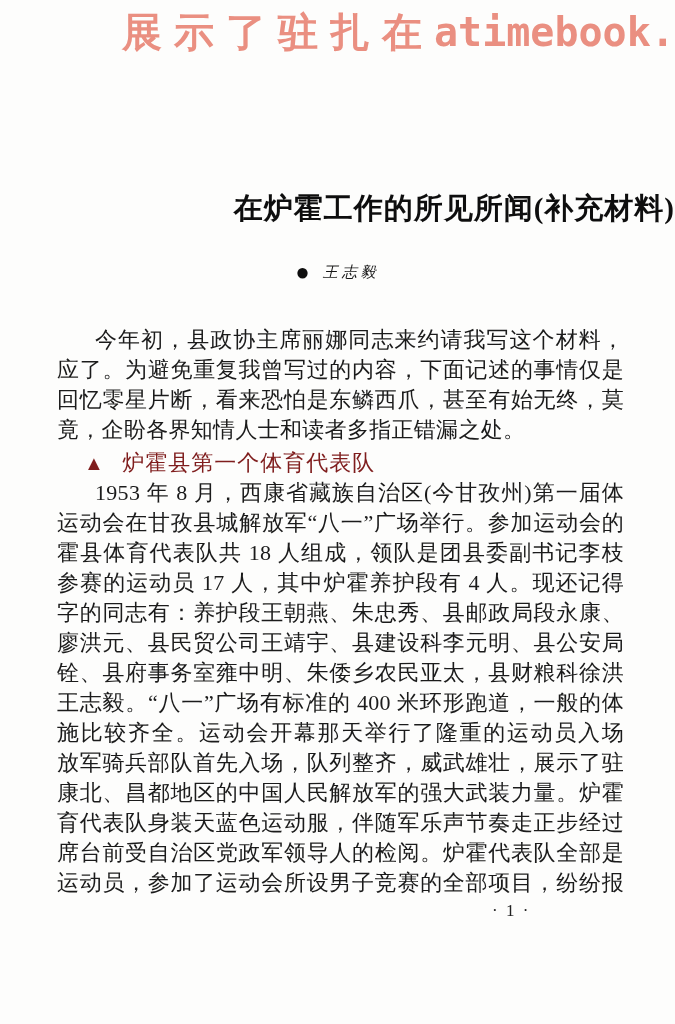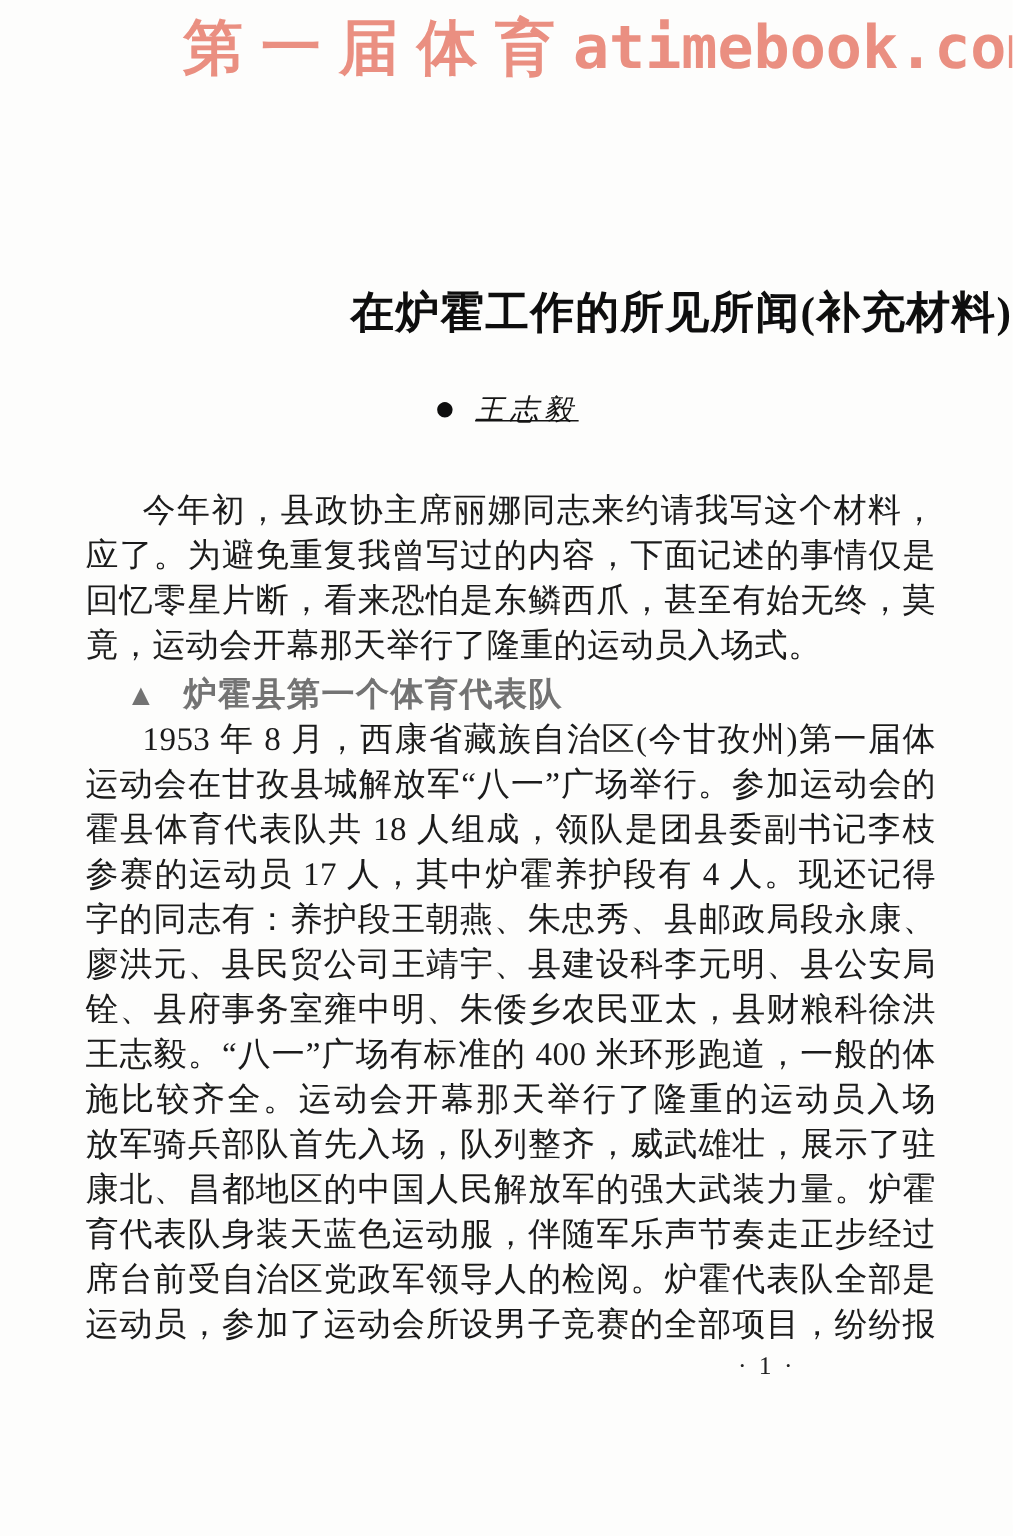--- a/index.html
+++ b/index.html
@@ -29,74 +29,73 @@
     font-size:29px; font-weight:bold; letter-spacing:1px;
     color:#0e0e0e;
   }
   
   .author {
     position:absolute; top:260px; left:0; width:100%;
     display:flex; justify-content:center; align-items:center; gap:13px;
   }
   .author-bullet { font-size:24px; line-height:24px; color:#0e0e0e; }
   .author-name {
-    font-size:19px; font-style:italic; letter-spacing:4px;
+    font-size:15px; font-style:italic; letter-spacing:4px;
     color:#151515;
-    text-decoration:underline;
   }
   
   .body-text {
     position:absolute; top:325px; left:57px; width:567px;
     font-size:22px;
   }
   .line {
     height:30px; line-height:30px;
     text-align:justify; text-align-last:justify;
     overflow:hidden;
     letter-spacing:0.3px;
   }
   .line.first { padding-left:38px; }
   .line.last  { text-align-last:left; }
   .section-heading {
     height:30px; line-height:30px;
     margin:3px 0 0 27px;
-    font-weight:bold; font-size:22px;
+    font-weight:normal; font-size:22px;
     letter-spacing:1px;
-    color:#737373;
+    color:#7f1d1d;
   }
   .heading-marker { font-size:20px; }
   .heading-label { margin-left:11px; }
   
   .page-number {
     position:absolute; top:901px; left:492px;
     font-size:17px; letter-spacing:2px;
     color:#222;
   }
 </style>
 </head>
 <body>
 
 <div class="page">
 
   <div class="watermark" style="color: rgb(233, 138, 123);">
-    <span class="wm-cn">第一届体育</span><span class="wm-en">atimebook.com</span>
+    <span class="wm-cn">展示了驻扎在</span><span class="wm-en">atimebook.com</span>
   </div>
 
   <div class="title">在炉霍工作的所见所闻(补充材料)</div>
 
   <div class="author">
     <span class="author-bullet">●</span>
     <span class="author-name">王志毅</span>
   </div>
 
   <div class="body-text">
     <div class="line first">今年初，县政协主席丽娜同志来约请我写这个材料，我答</div>
     <div class="line">应了。为避免重复我曾写过的内容，下面记述的事情仅是个人</div>
     <div class="line">回忆零星片断，看来恐怕是东鳞西爪，甚至有始无终，莫明究</div>
-    <div class="line last">竟，运动会开幕那天举行了隆重的运动员入场式。</div>
+    <div class="line last">竟，企盼各界知情人士和读者多指正错漏之处。</div>
 
     <div class="section-heading">
       <span class="heading-marker">▲</span>
       <span class="heading-label">炉霍县第一个体育代表队</span>
     </div>
 
     <div class="line first">1953 年 8 月，西康省藏族自治区(今甘孜州)第一届体育</div>
     <div class="line">运动会在甘孜县城解放军“八一”广场举行。参加运动会的炉</div>
     <div class="line">霍县体育代表队共 18 人组成，领队是团县委副书记李枝唐，</div>
     <div class="line">参赛的运动员 17 人，其中炉霍养护段有 4 人。现还记得住名</div>

